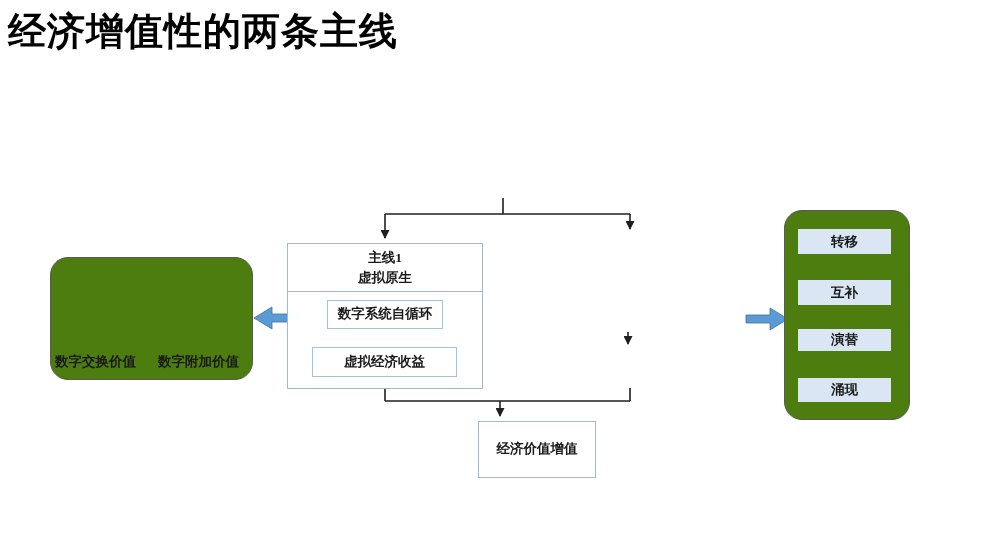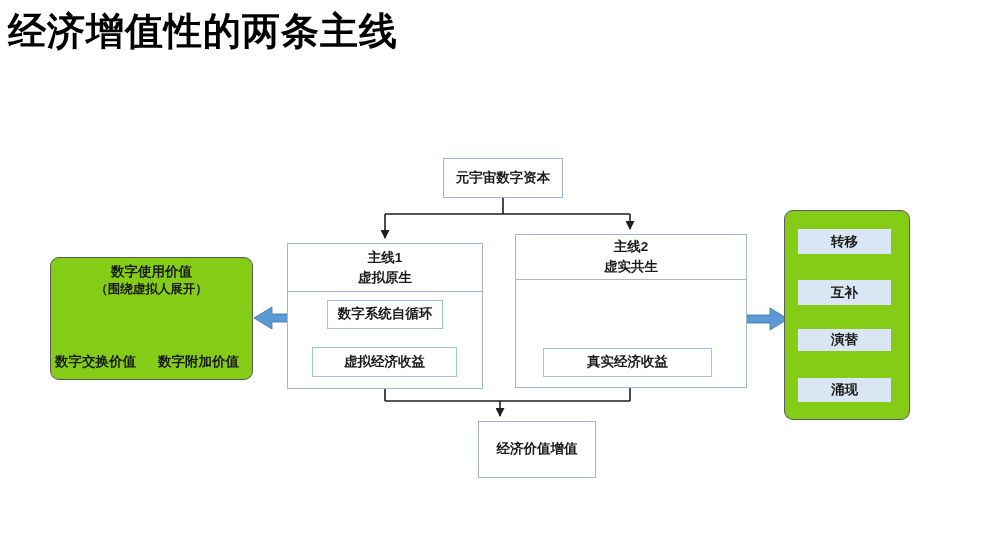--- a/index.html
+++ b/index.html
@@ -1,37 +1,37 @@
 <!DOCTYPE html>
 <html><head>
 <meta charset="utf-8">
 <style>
   html,body{margin:0;padding:0;background:#fff;}
   #page{
     position:relative;width:986px;height:554px;background:#ffffff;overflow:hidden;
-    font-family:Liberation Sans, sans-serif;color:#1a1a1a;
+    font-family:Liberation Serif, serif;color:#1a1a1a;
   }
   .title{
     position:absolute;left:8px;top:6px;font-size:38px;font-weight:900;
     letter-spacing:1px;color:#000;white-space:nowrap;
   }
   .box{
     position:absolute;background:#fff;border:1.2px solid #a3b7d2;box-sizing:border-box;
     display:flex;align-items:center;justify-content:center;text-align:center;
     font-size:13.5px;font-weight:700;line-height:1.4;color:#1a1a1a;
   }
   .inner-box{border:1.2px solid #9dc3e6;}
   .group-box{display:block;}
   .group-header{
     position:absolute;left:0;right:0;top:0;border-bottom:1.2px solid #a3b7d2;
     display:flex;flex-direction:column;align-items:center;justify-content:center;
     font-size:13.5px;font-weight:700;line-height:1.45;
   }
   .panel{
-    position:absolute;background:#84cc16;border:1.6px solid #595959;border-radius:9px;
+    position:absolute;background:#4d7c0f;border:1.6px solid #595959;border-radius:18px;
     box-sizing:border-box;
   }
   .panel-label{
     position:absolute;font-size:13.5px;font-weight:700;line-height:1.35;
     color:#1a1a1a;white-space:nowrap;
   }
   .apex-label{left:0;right:0;top:5px;text-align:center;white-space:normal;}
   .apex-note{font-size:12.5px;}
   .flow-item{
     position:absolute;left:13px;width:93px;background:#dae6f3;
@@ -76,56 +76,40 @@
     <line x1="112" y1="349" x2="192" y2="349" stroke="#5b9bd5" stroke-width="4" marker-start="url(#aBlueR)" marker-end="url(#aBlueE)"></line>
 
     <line x1="843" y1="254" x2="843" y2="274" stroke="#2e75b6" stroke-width="3.5" marker-end="url(#aDarkE)"></line>
     <line x1="843" y1="305" x2="843" y2="323" stroke="#2e75b6" stroke-width="3.5" marker-end="url(#aDarkE)"></line>
     <line x1="843" y1="352" x2="843" y2="372" stroke="#2e75b6" stroke-width="3.5" marker-end="url(#aDarkE)"></line>
 
     <polygon points="254,318 272,307 272,314 288,314 288,322 272,322 272,329" fill="#5b9bd5" stroke="#41719c" stroke-width="0.8"></polygon>
     <polygon points="788,319 770,308 770,315 746,315 746,323 770,323 770,330" fill="#5b9bd5" stroke="#41719c" stroke-width="0.8"></polygon>
   </svg>
 
-  <div class="box" style="left:443px;top:158px;width:120px;height:40px;">
-    <span>元宇宙数字资本</span>
-  </div>
 
   <div class="box group-box" style="left:287px;top:243px;width:196px;height:146px;padding-left:32px;">
     <div class="group-header" style="height:47px;">
       <span>主线1</span>
       <span>虚拟原生</span>
     </div>
   </div>
   <div class="box inner-box" style="left:327px;top:300px;width:116px;height:29px;">
     <span>数字系统自循环</span>
   </div>
   <div class="box inner-box" style="left:312px;top:347px;width:145px;height:30px;">
     <span>虚拟经济收益</span>
   </div>
 
-  <div class="box group-box" style="left:515px;top:234px;width:232px;height:154px;">
-    <div class="group-header" style="height:44px;">
-      <span>主线2</span>
-      <span>虚实共生</span>
-    </div>
-  </div>
-  <div class="box inner-box" style="left:543px;top:348px;width:169px;height:29px;">
-    <span>真实经济收益</span>
-  </div>
 
   <div class="box" style="left:441px;top:421px;width:118px;height:57px;margin-left:37px;">
     <span>经济价值增值</span>
   </div>
 
   <div class="panel" style="left:50px;top:257px;width:203px;height:123px;">
-    <div class="panel-label apex-label">
-      <div>数字使用价值</div>
-      <div class="apex-note">（围绕虚拟人展开）</div>
-    </div>
     <div class="panel-label" style="left:4px;top:95px;">数字交换价值</div>
     <div class="panel-label" style="left:107px;top:95px;">数字附加价值</div>
   </div>
 
   <div class="panel" style="left:784px;top:210px;width:126px;height:210px;">
     <div class="flow-item" style="top:18px;height:25px;">转移</div>
     <div class="flow-item" style="top:69px;height:25px;">互补</div>
     <div class="flow-item" style="top:118px;height:22px;">演替</div>
     <div class="flow-item" style="top:167px;height:24px;">涌现</div>
   </div>

